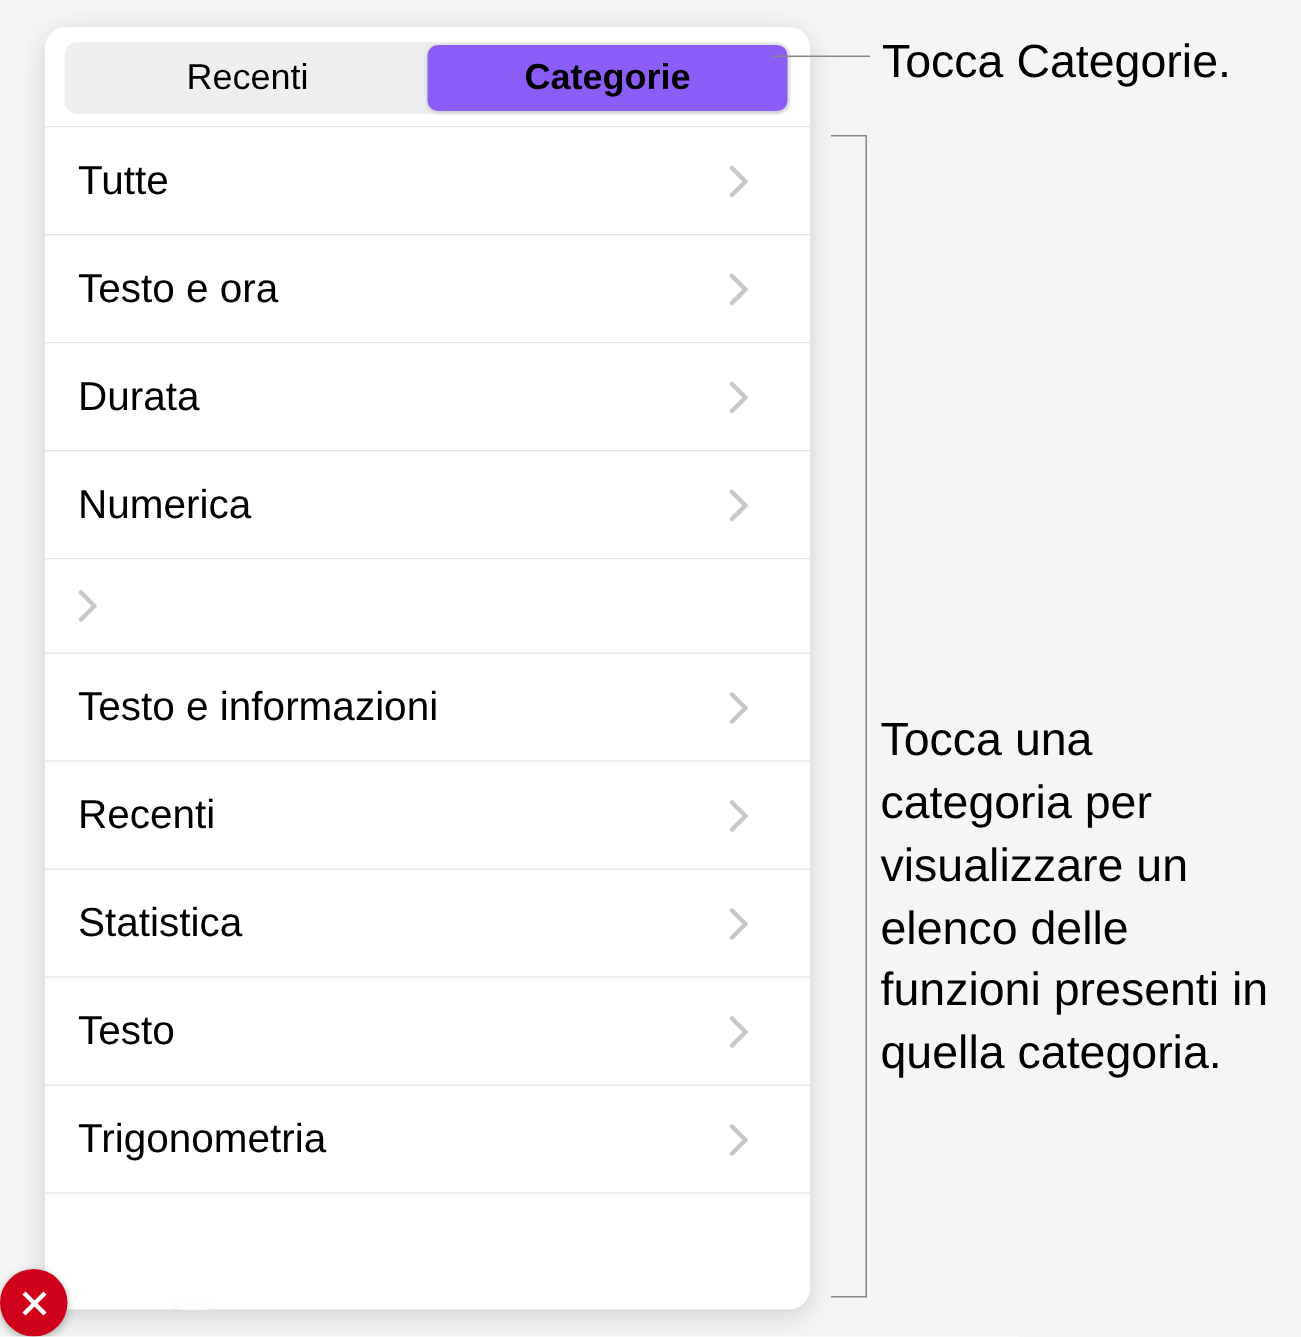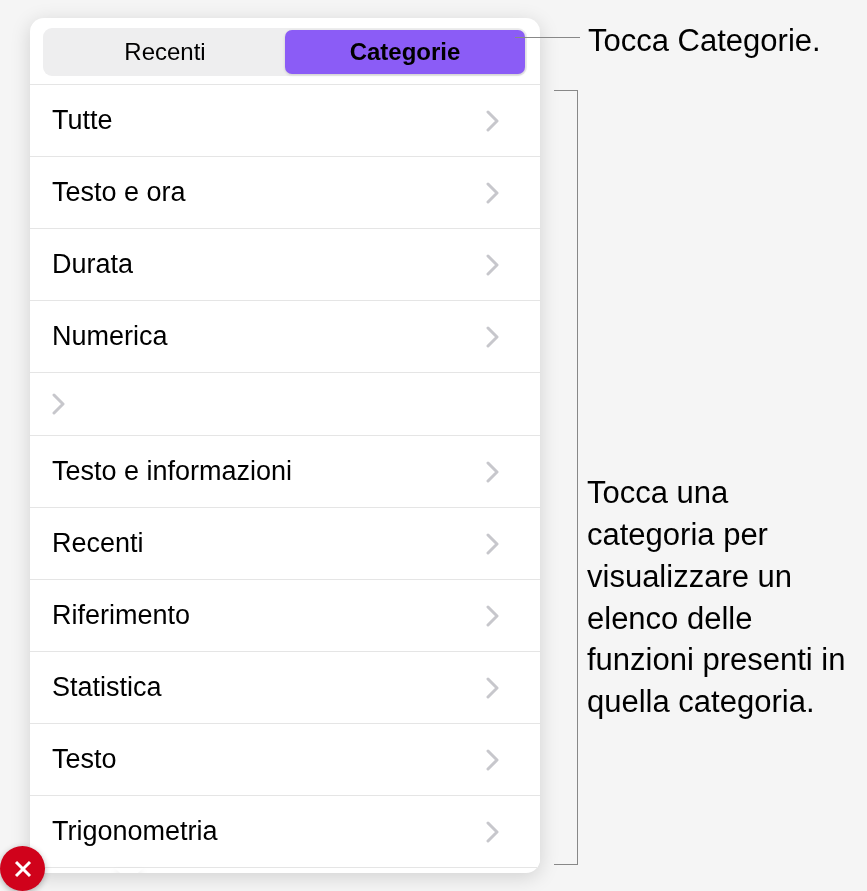--- a/index.html
+++ b/index.html
@@ -202,28 +202,20 @@
     </div>
     <div class="list-item">
       <span class="list-item-label">Recenti</span>
       <span class="chevron">
         <svg viewBox="0 0 14 22" fill="none">
             <path d="M2 2 L11 11 L2 20" stroke="currentColor" stroke-width="3" stroke-linecap="round" stroke-linejoin="round"></path>
           </svg>
       </span>
     </div>
     <div class="list-item">
-      <span class="list-item-label">Riferimento</span>
-      <span class="chevron">
-        <svg viewBox="0 0 14 22" fill="none">
-            <path d="M2 2 L11 11 L2 20" stroke="currentColor" stroke-width="3" stroke-linecap="round" stroke-linejoin="round"></path>
-          </svg>
-      </span>
-    </div>
-    <div class="list-item">
       <span class="list-item-label">Statistica</span>
       <span class="chevron">
         <svg viewBox="0 0 14 22" fill="none">
             <path d="M2 2 L11 11 L2 20" stroke="currentColor" stroke-width="3" stroke-linecap="round" stroke-linejoin="round"></path>
           </svg>
       </span>
     </div>
     <div class="list-item">
       <span class="list-item-label">Testo</span>
       <span class="chevron">

